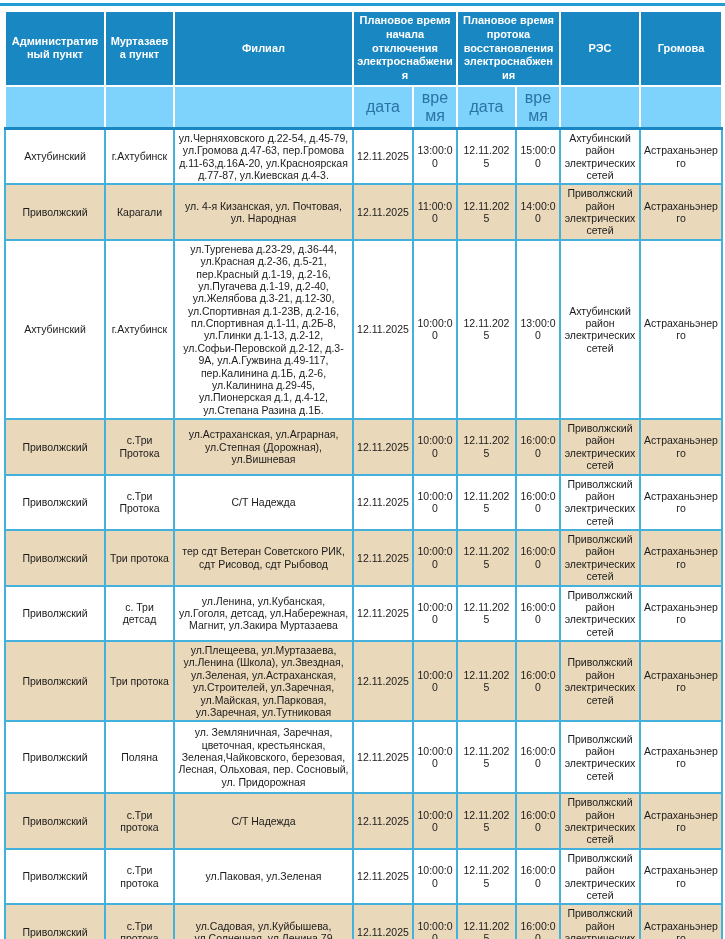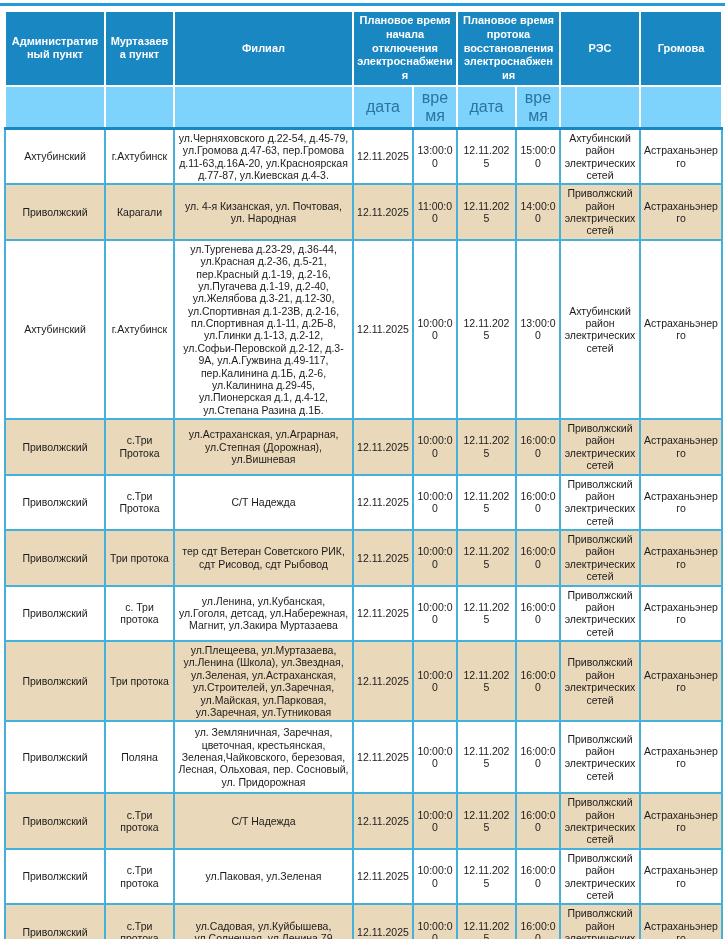--- a/index.html
+++ b/index.html
@@ -143,21 +143,21 @@
         <td>тер сдт Ветеран Советского РИК, сдт Рисовод, сдт Рыбовод</td>
         <td>12.11.2025</td>
         <td>10:00:00</td>
         <td>12.11.2025</td>
         <td>16:00:00</td>
         <td>Приволжский район электрических сетей</td>
         <td>Астраханьэнерго</td>
       </tr>
       <tr class="shade-white" style="height: 48px;">
         <td>Приволжский</td>
-        <td>с. Три протока</td>
+        <td>с. Три детсад</td>
         <td>ул.Ленина, ул.Кубанская, ул.Гоголя, детсад, ул.Набережная, Магнит, ул.Закира Муртазаева</td>
         <td>12.11.2025</td>
         <td>10:00:00</td>
         <td>12.11.2025</td>
         <td>16:00:00</td>
         <td>Приволжский район электрических сетей</td>
         <td>Астраханьэнерго</td>
       </tr>
       <tr class="shade-beige" style="height: 73px;">
         <td>Приволжский</td>

